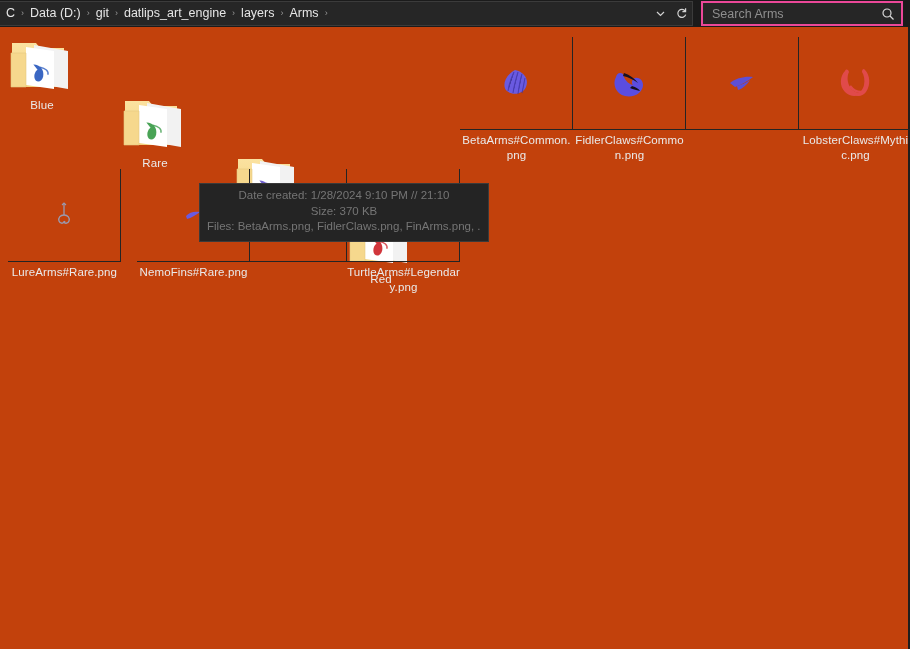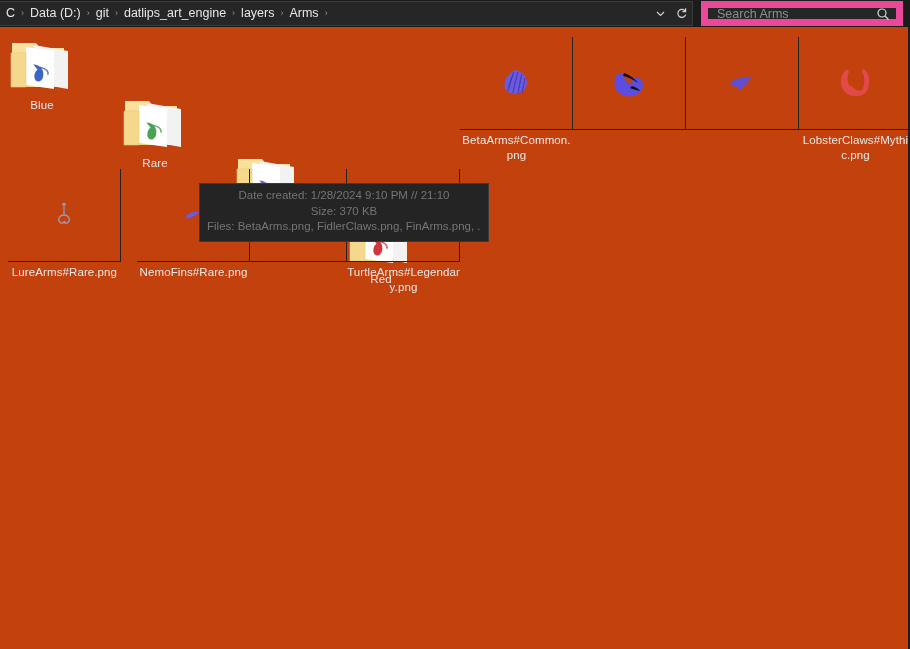--- a/index.html
+++ b/index.html
@@ -62,21 +62,21 @@
     color: #d2d2d2;
     flex: 0 0 auto;
   }
   .addr-btn svg { display: block; }
 
   #searchbox {
     position: absolute;
     left: 701px; top: 1px;
     width: 202px; height: 25px;
     background: #262626;
-    border: 7px solid #ec4899;
+    border: 2px solid #ec4899;
     display: flex;
     align-items: center;
     padding: 0 6px 0 9px;
   }
   #searchbox .ph {
     flex: 1;
     color: #8e8e8e;
     font-size: 12.5px;
   }
   #searchbox .mag { color: #d8d8d8; display: flex; }
@@ -326,20 +326,21 @@
       <div class="label">BetaArms#Common.png</div>
     </div>
     <div class="item file" style="left: 573px; top: 10px;">
       <div class="thumb">
         <svg width="38" height="32" viewBox="0 0 38 32">
         <path d="M6 10 C2 17 6 27 15 29 C25 31 33 25 33 18 C33 13 29 10 25 11 C22 12 21 16 23 18 C18 17 14 12 13 7 C10 5 7 6 6 10 Z" fill="#5b4de0"></path>
         <path d="M14 6 C20 8 25 12 28 16 C24 13 18 10 13 9 Z" fill="#171021"></path>
         <path d="M22 19 C26 20 29 22 30 24 C26 23 22 22 20 21 Z" fill="#171021"></path>
       </svg>
       </div>
+      <div class="label">FidlerClaws#Common.png</div>
     </div>
     <div class="item file" style="left: 686px; top: 10px;">
       <div class="thumb">
         <svg width="26" height="18" viewBox="0 0 26 18">
         <path d="M1 9 C7 4 16 2 24 3 C19 7 12 11 6 13 Z" fill="#5d4fd6"></path>
         <path d="M8 12 C12 11 17 9 21 6 C18 11 13 15 9 16 Z" fill="#5d4fd6"></path>
       </svg>
       </div>
     </div>
     <div class="item file" style="left: 799px; top: 10px;">

